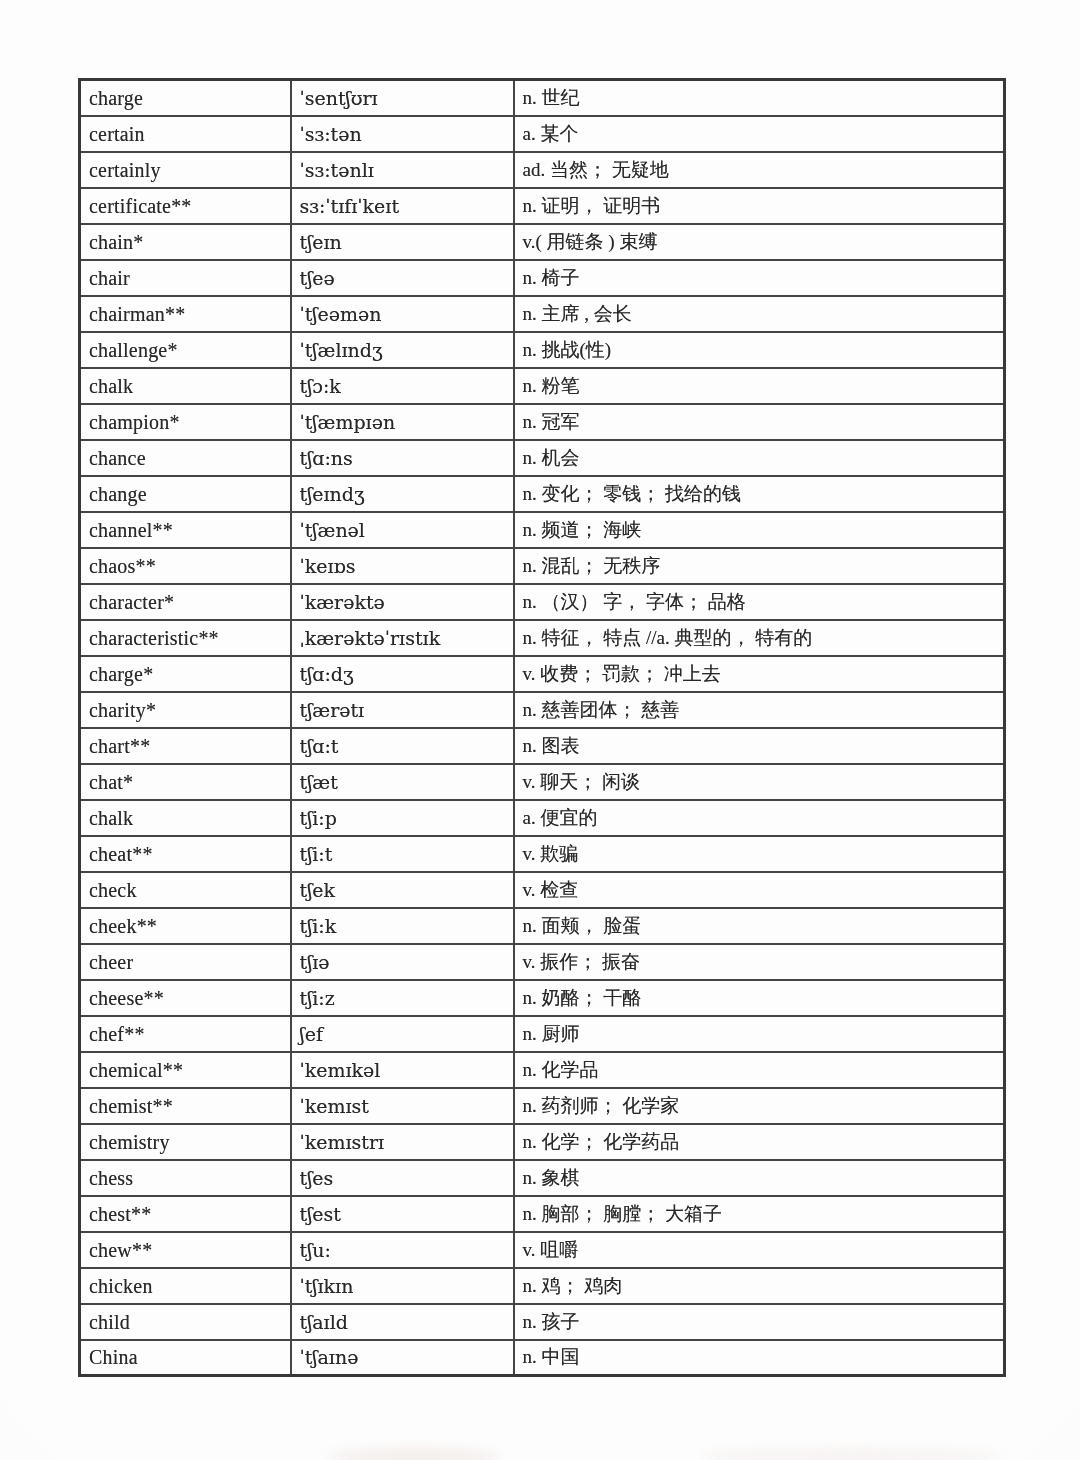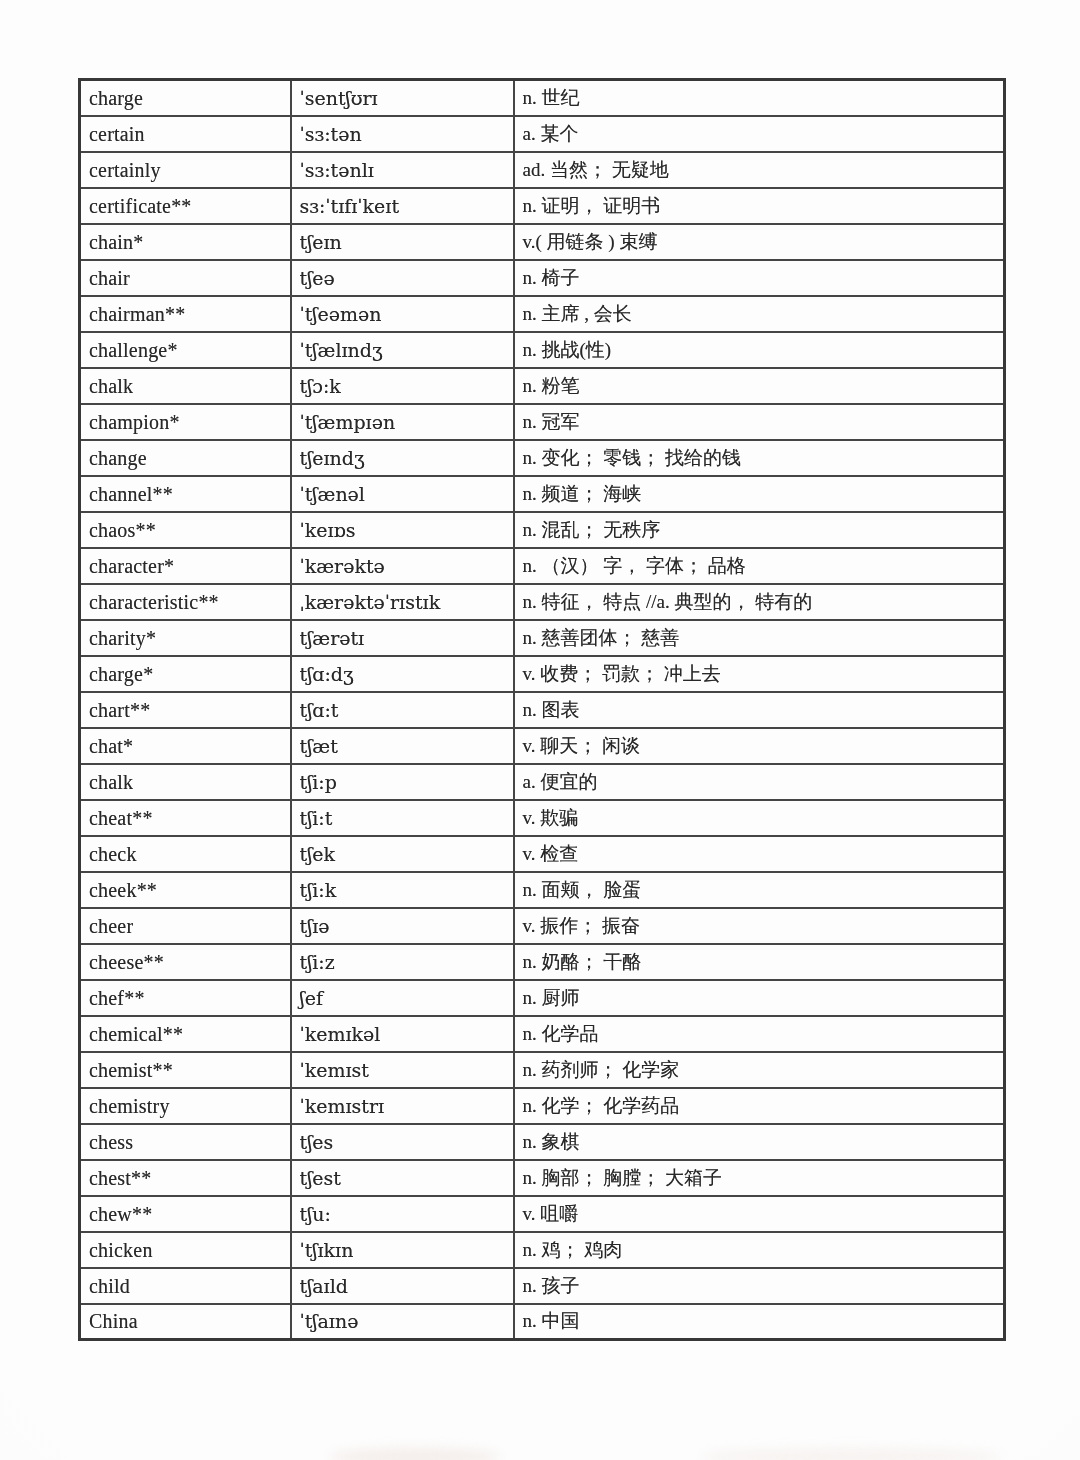--- a/index.html
+++ b/index.html
@@ -125,20 +125,25 @@
     <td class="word-cell">chalk</td>
     <td class="phonetic-cell">tʃɔ:k</td>
     <td class="meaning-cell">n. 粉笔</td>
   </tr>
       <tr>
     <td class="word-cell">champion*</td>
     <td class="phonetic-cell">ˈtʃæmpɪən</td>
     <td class="meaning-cell">n. 冠军</td>
   </tr>
       <tr>
+    <td class="word-cell">chance</td>
+    <td class="phonetic-cell">tʃɑ:ns</td>
+    <td class="meaning-cell">n. 机会</td>
+  </tr>
+      <tr>
     <td class="word-cell">change</td>
     <td class="phonetic-cell">tʃeɪndʒ</td>
     <td class="meaning-cell">n. 变化； 零钱； 找给的钱</td>
   </tr>
       <tr>
     <td class="word-cell">channel**</td>
     <td class="phonetic-cell">ˈtʃænəl</td>
     <td class="meaning-cell">n. 频道； 海峡</td>
   </tr>
       <tr>
@@ -150,30 +155,30 @@
     <td class="word-cell">character*</td>
     <td class="phonetic-cell">ˈkærəktə</td>
     <td class="meaning-cell">n. （汉） 字， 字体； 品格</td>
   </tr>
       <tr>
     <td class="word-cell">characteristic**</td>
     <td class="phonetic-cell">ˌkærəktəˈrɪstɪk</td>
     <td class="meaning-cell">n. 特征， 特点 //a. 典型的， 特有的</td>
   </tr>
       <tr>
+    <td class="word-cell">charge*</td>
+    <td class="phonetic-cell">tʃɑ:dʒ</td>
+    <td class="meaning-cell">v. 收费； 罚款； 冲上去</td>
+  </tr>
+      <tr>
     <td class="word-cell">charity*</td>
     <td class="phonetic-cell">tʃærətɪ</td>
     <td class="meaning-cell">n. 慈善团体； 慈善</td>
   </tr>
       <tr>
-    <td class="word-cell">charge*</td>
-    <td class="phonetic-cell">tʃɑ:dʒ</td>
-    <td class="meaning-cell">v. 收费； 罚款； 冲上去</td>
-  </tr>
-      <tr>
     <td class="word-cell">chart**</td>
     <td class="phonetic-cell">tʃɑ:t</td>
     <td class="meaning-cell">n. 图表</td>
   </tr>
       <tr>
     <td class="word-cell">chat*</td>
     <td class="phonetic-cell">tʃæt</td>
     <td class="meaning-cell">v. 聊天； 闲谈</td>
   </tr>
       <tr>

